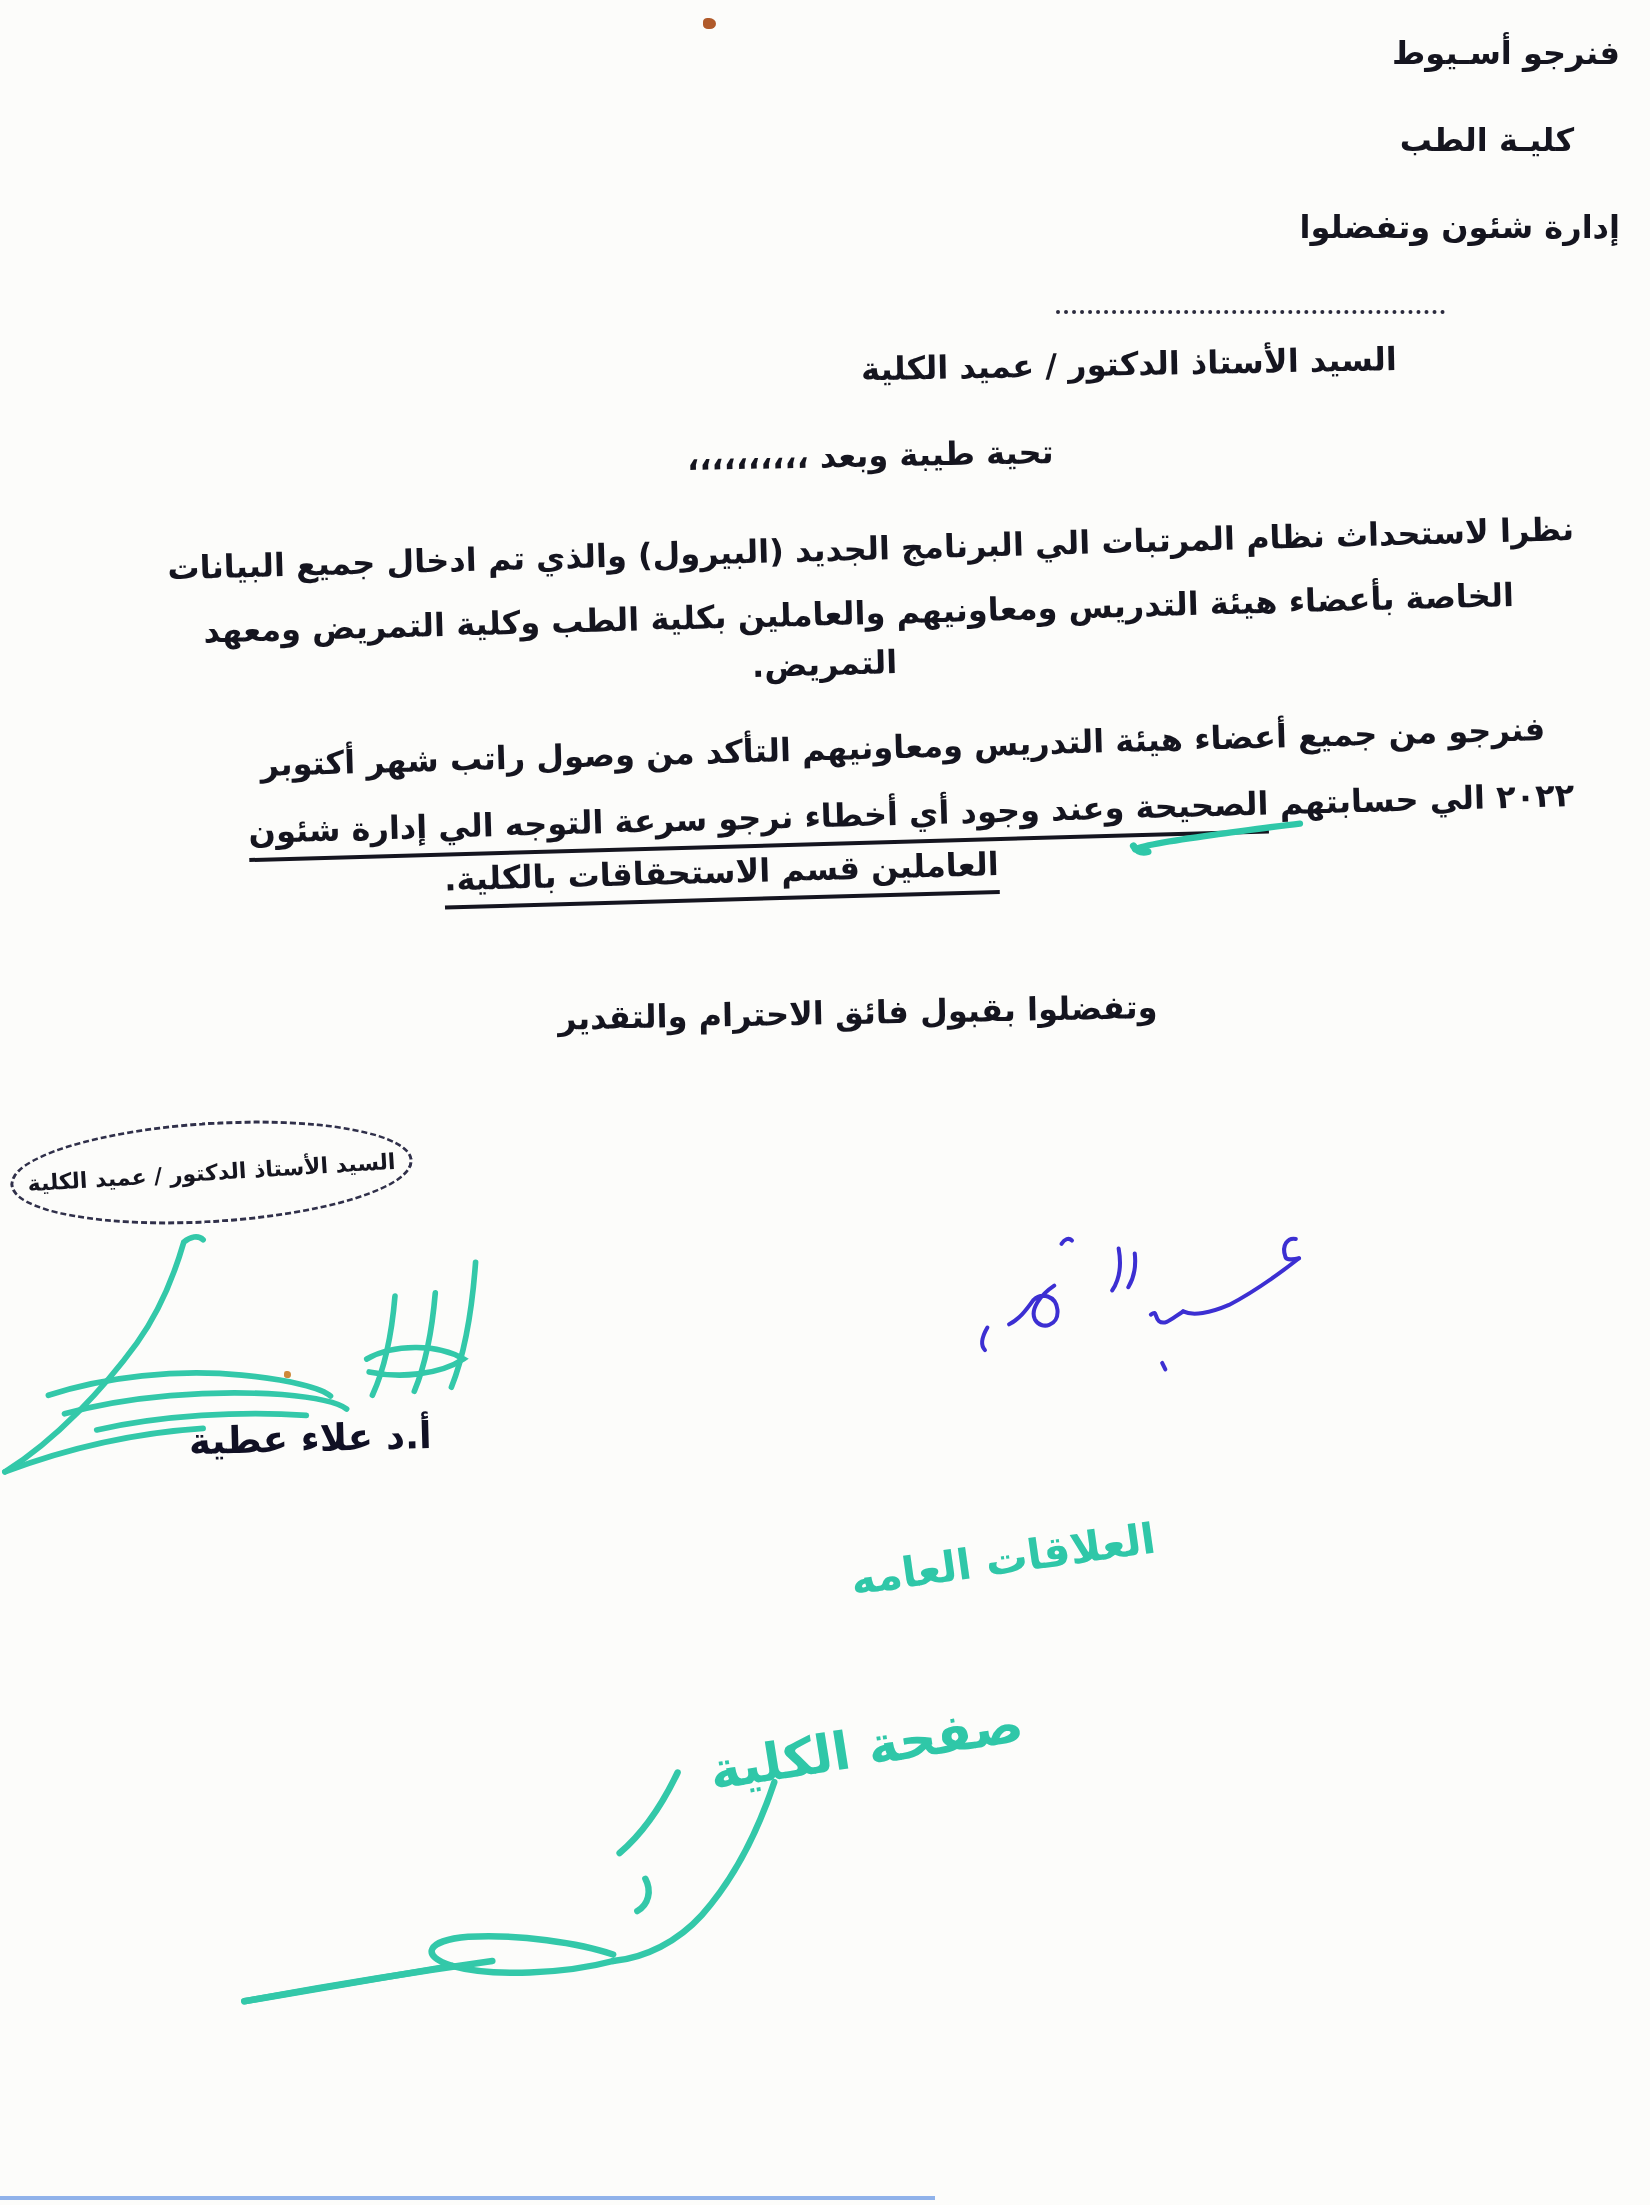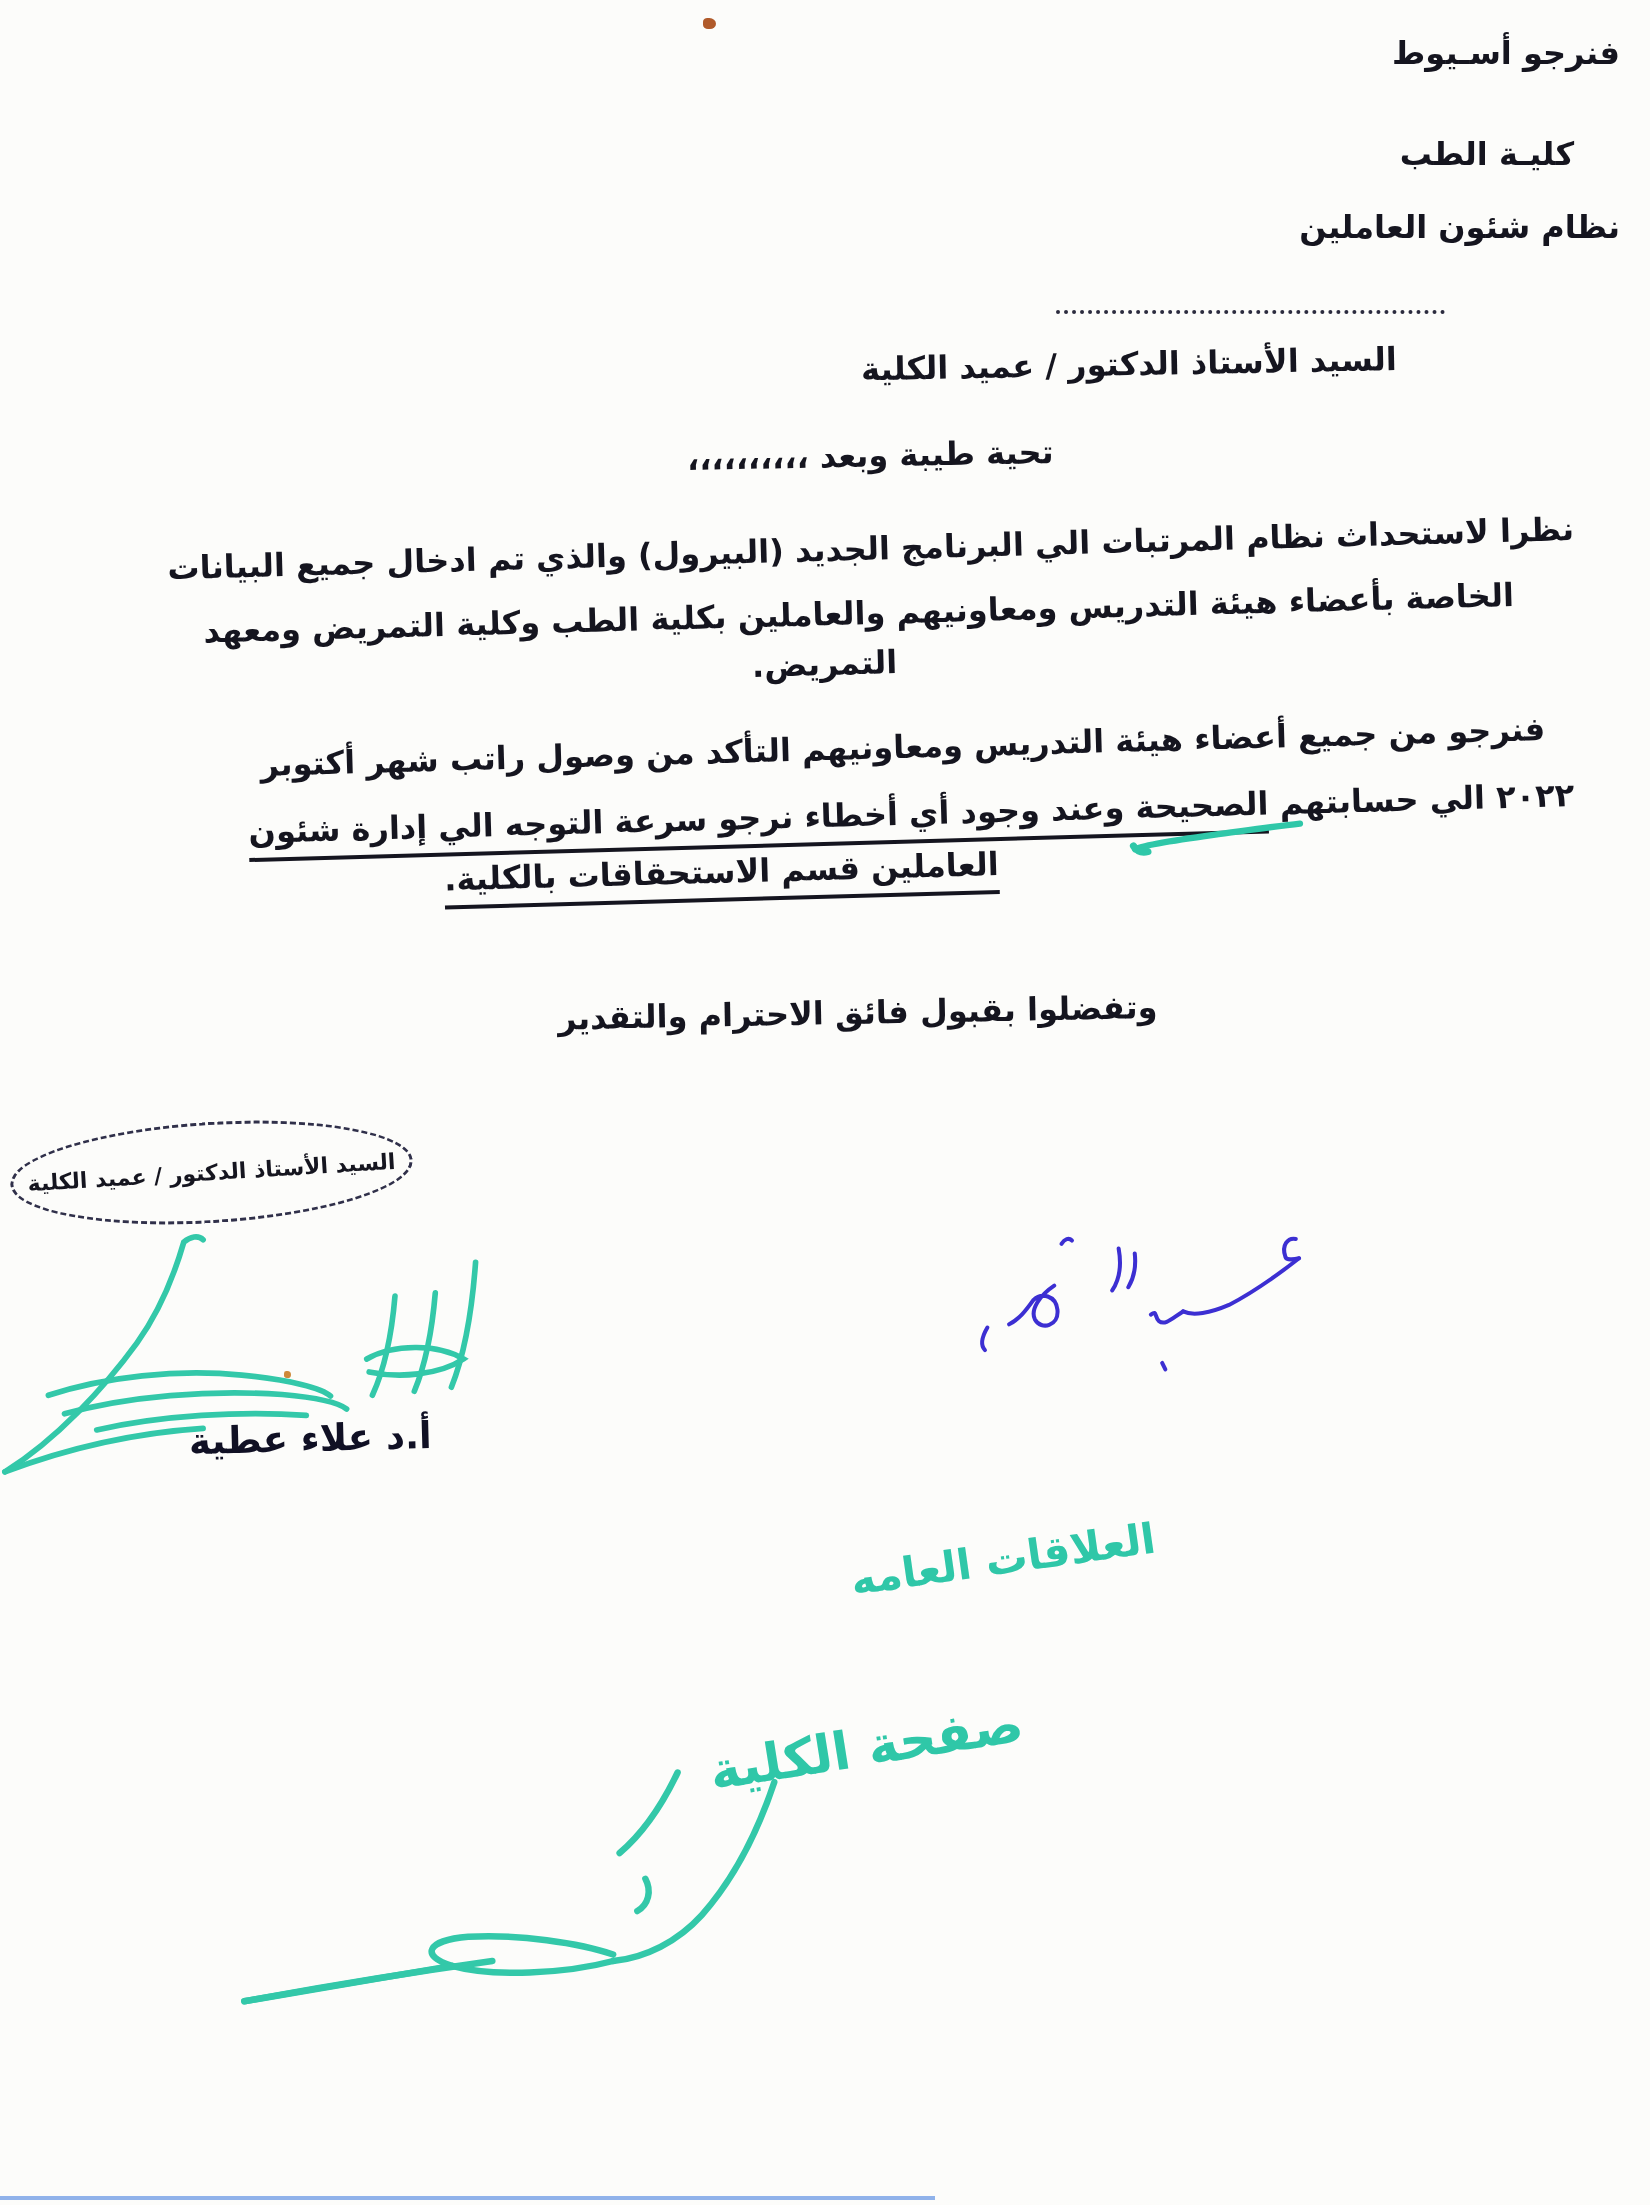--- a/index.html
+++ b/index.html
@@ -53,22 +53,22 @@
 </head>
 <body>
 
 <div class="page">
 
   <div class="speck speck-top"></div>
   <div class="speck speck-mid"></div>
   <div class="scan-edge"></div>
 
   <div class="txt hdr" style="top:34px;right:31px;">فنرجو أسـيوط</div>
-  <div class="txt hdr" style="top:135px;right:77px;">كليـة الطب</div>
-  <div class="txt hdr" style="top:208px;right:31px;">نظام شئون العاملين</div>
+  <div class="txt hdr" style="top:121px;right:77px;">كليـة الطب</div>
+  <div class="txt hdr" style="top:208px;right:31px;">إدارة شئون وتفضلوا</div>
   <div class="dotted-sep"></div>
 
   <div class="txt body-line tilt-sm" style="top:340px;right:254px;">السيد الأستاذ الدكتور / عميد الكلية</div>
   <div class="txt body-line tilt-sm" style="top:433px;right:597px;">تحية طيبة وبعد ،،،،،،،،،،</div>
 
   <div class="txt body-line tilt" style="top:510px;right:77px;">نظرا لاستحداث نظام المرتبات الي البرنامج الجديد (البيرول) والذي تم ادخال جميع البيانات</div>
   <div class="txt body-line tilt" style="top:576px;right:137px;">الخاصة بأعضاء هيئة التدريس ومعاونيهم والعاملين بكلية الطب وكلية التمريض ومعهد</div>
   <div class="txt body-line tilt" style="top:643px;right:754px;">التمريض.</div>
 
   <div class="txt body-line tilt" style="top:710px;right:106px;">فنرجو من جميع أعضاء هيئة التدريس ومعاونيهم التأكد من وصول راتب شهر أكتوبر</div>

